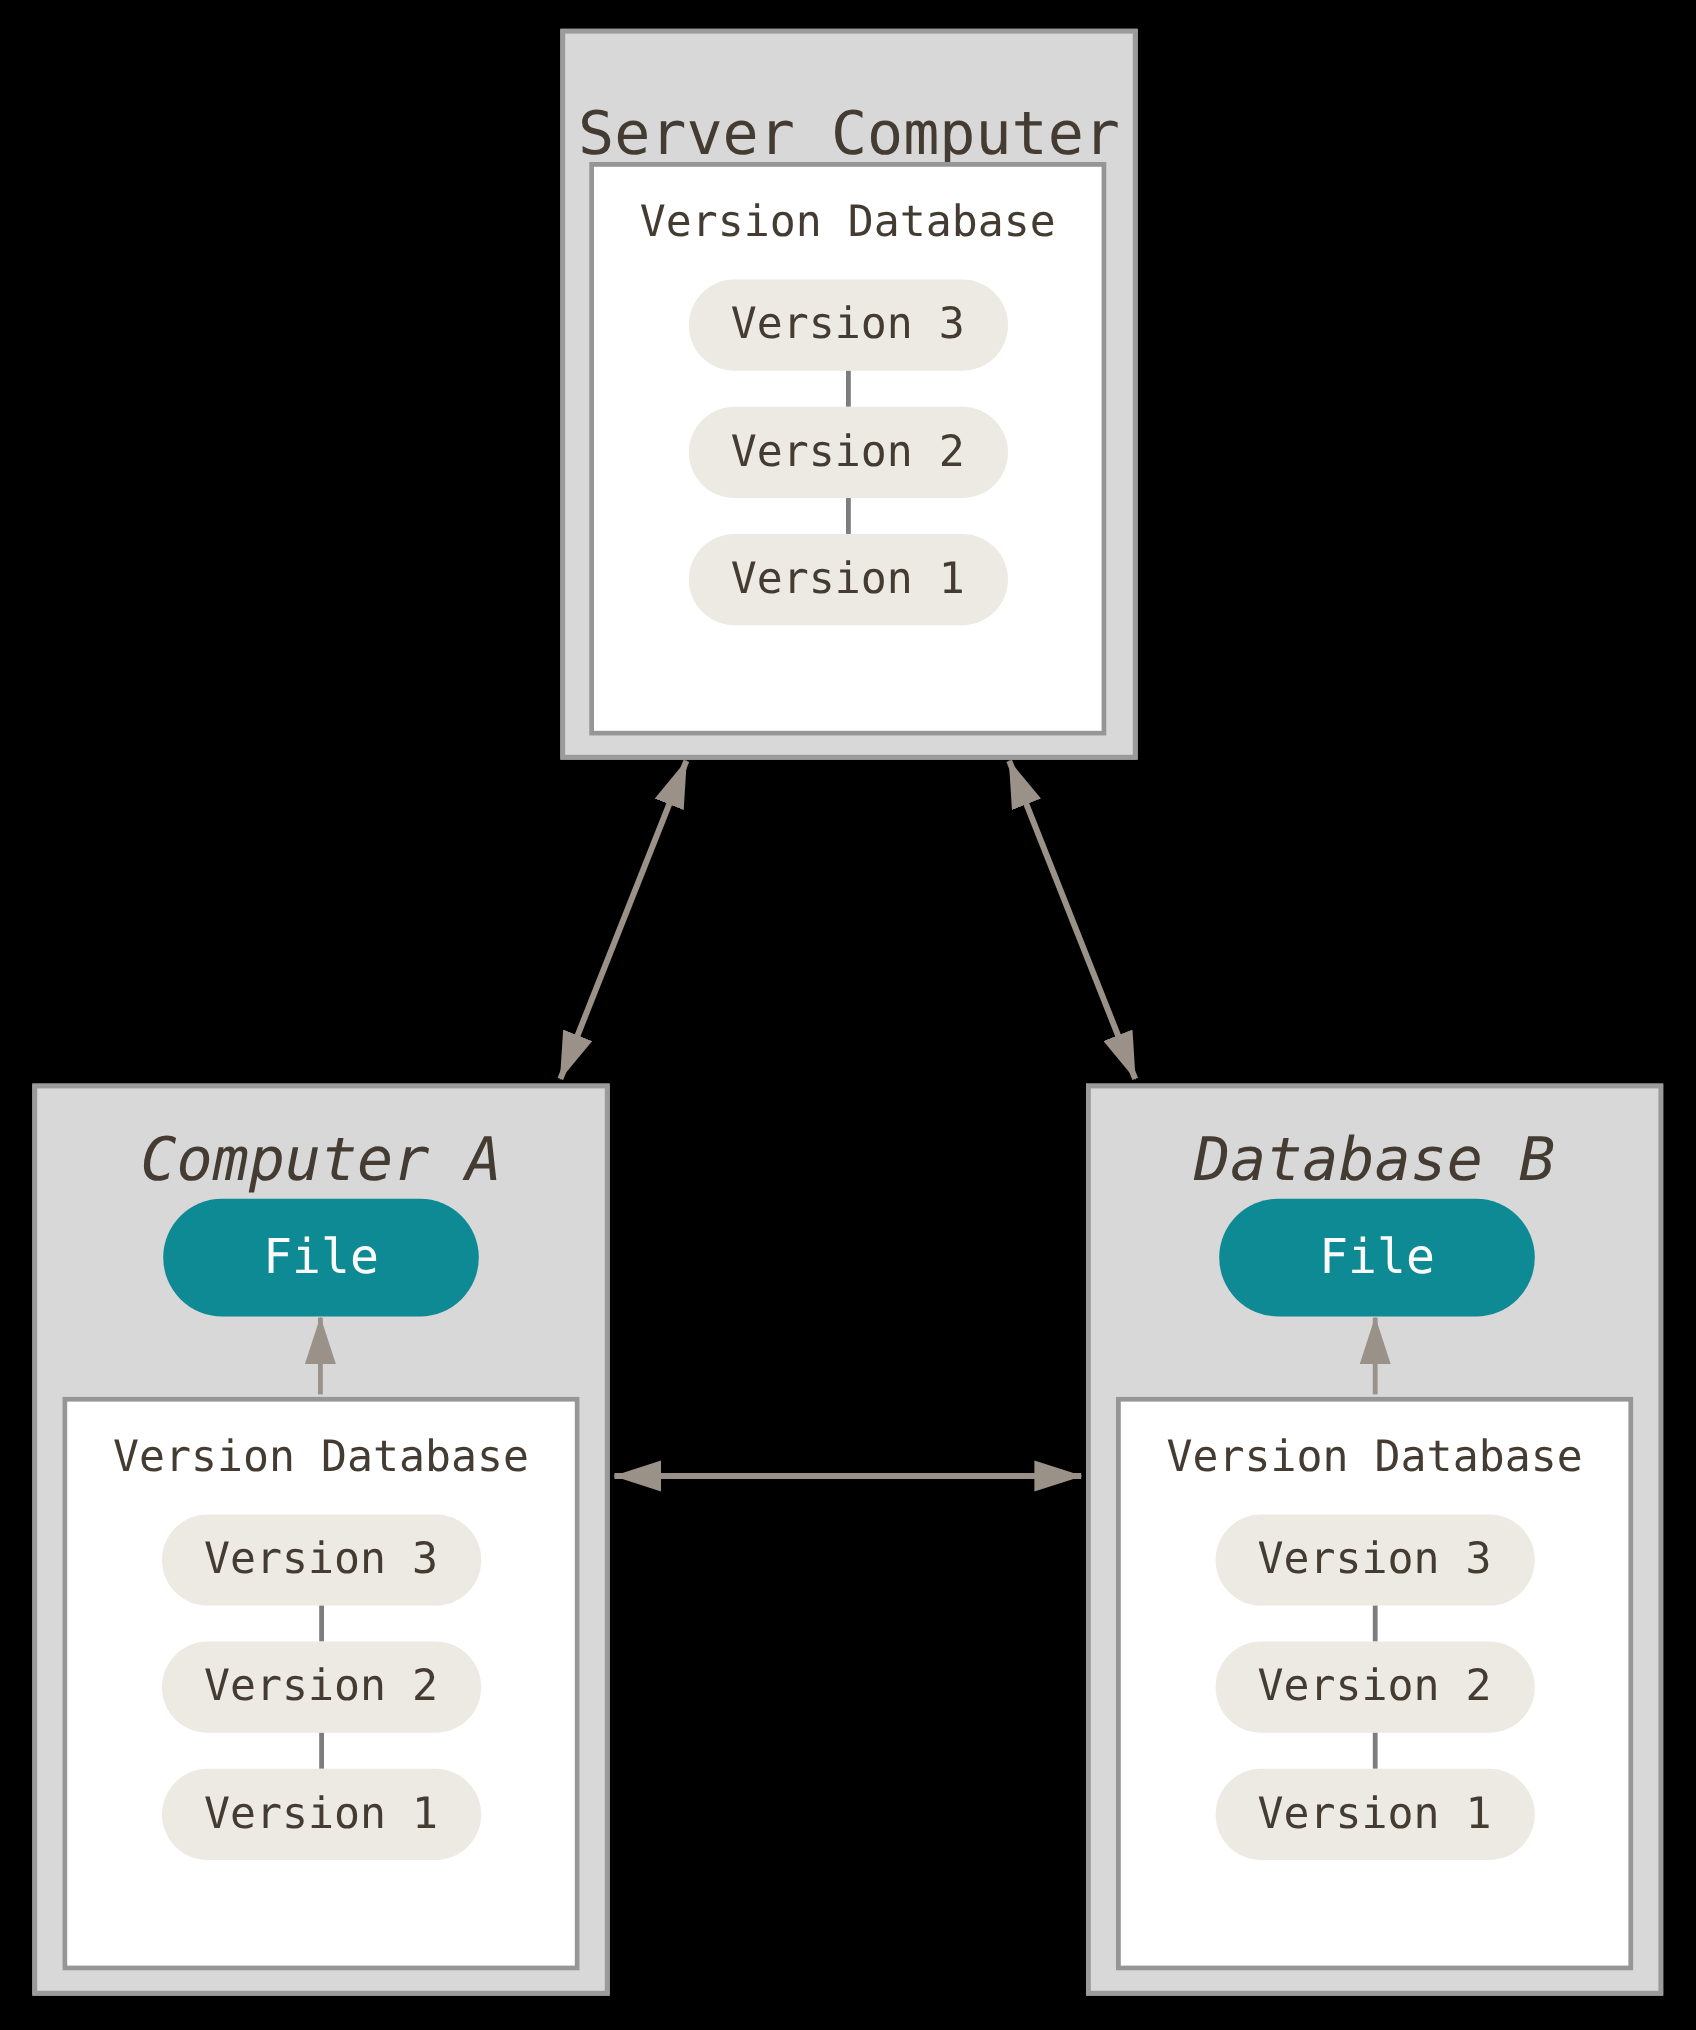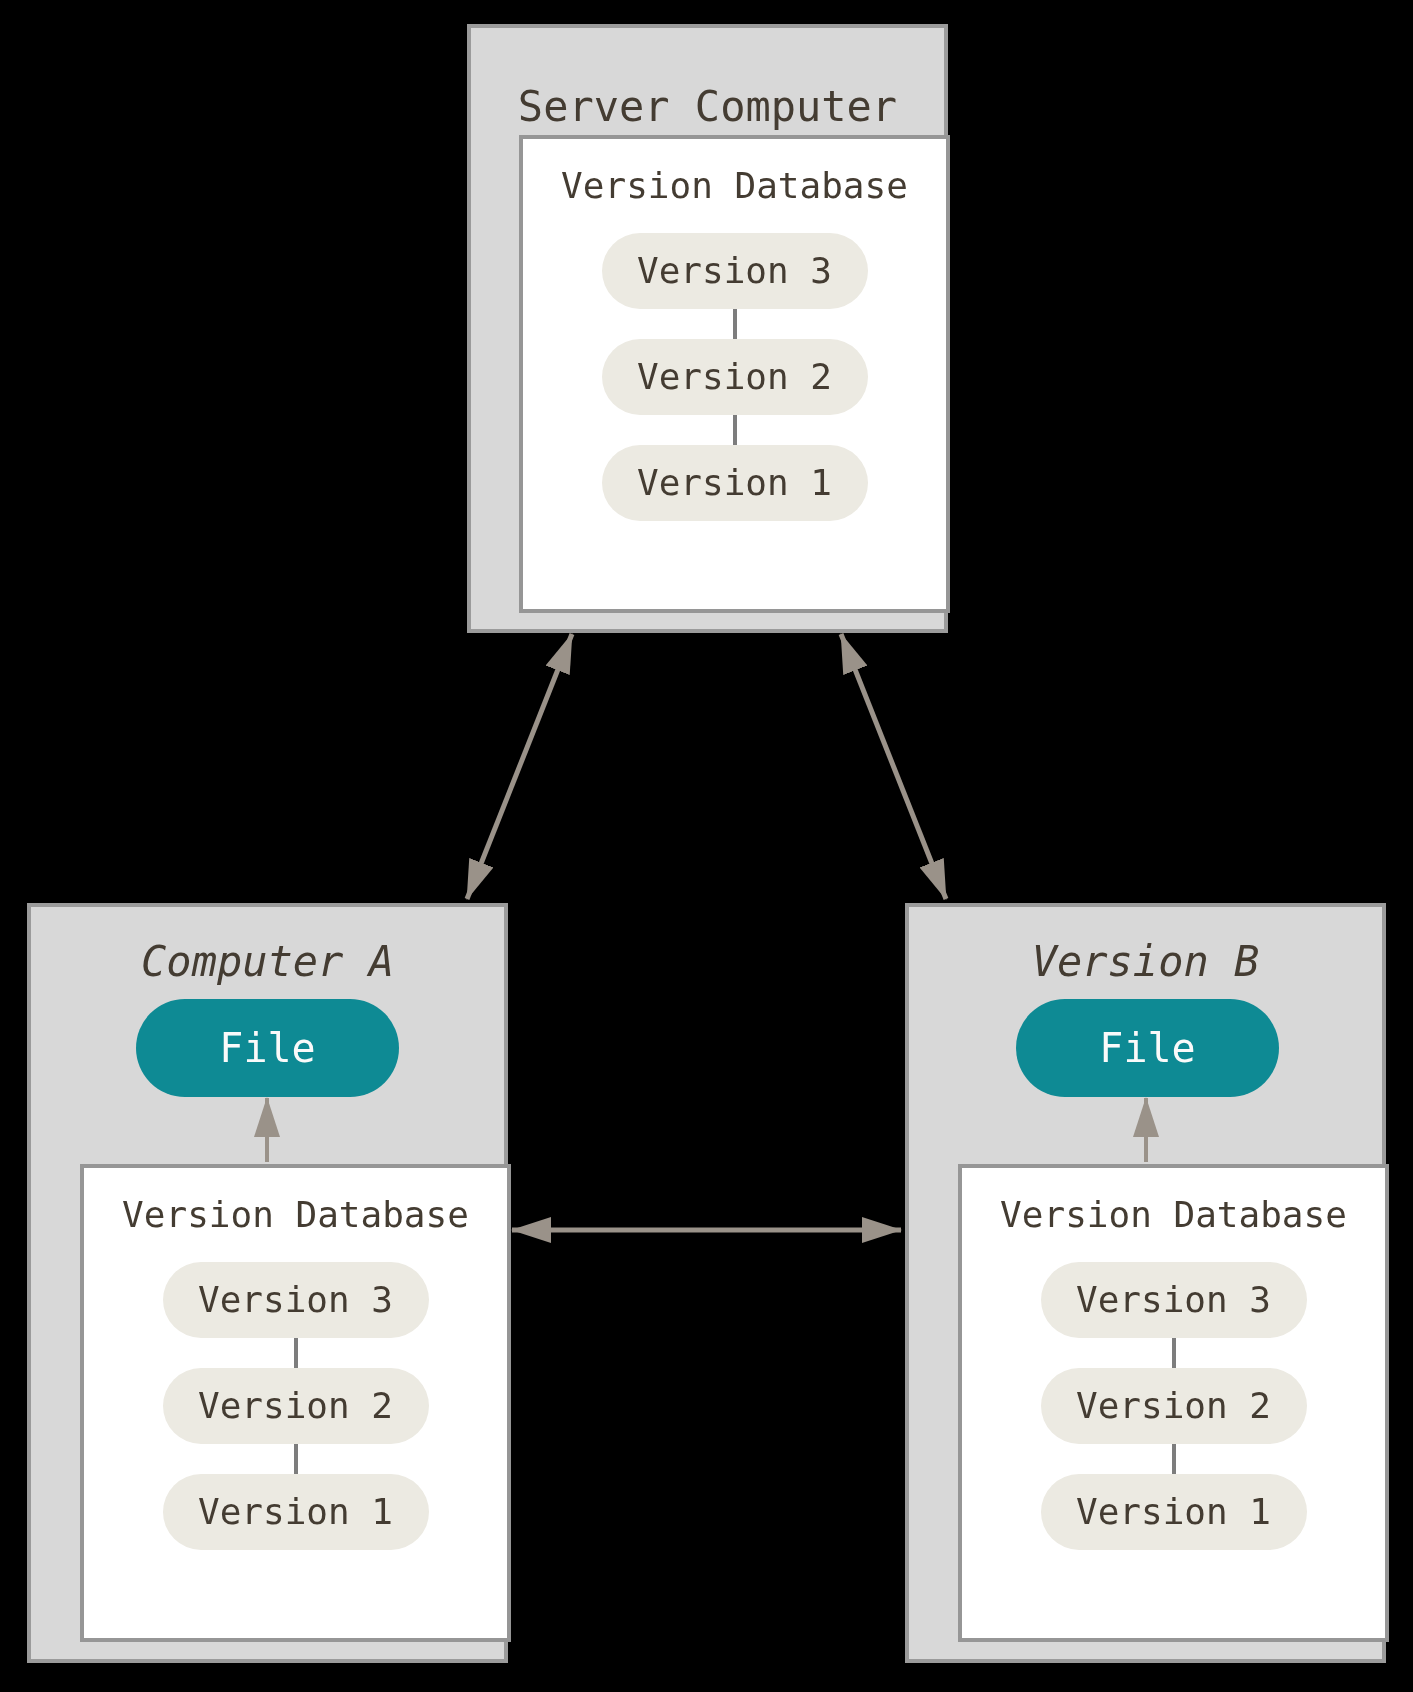--- a/index.html
+++ b/index.html
@@ -13,39 +13,39 @@
     position:relative;width:1413px;height:1692px;background:var(--canvas-bg);
     font-family:"DejaVu Sans Mono","Liberation Mono",monospace;
     color:var(--title-text);overflow:hidden;
   }
   .box{
     position:absolute;background:var(--box-fill);
     border:4px solid var(--box-border);box-sizing:border-box;
   }
   .box-title{
     position:absolute;left:0;width:100%;text-align:center;
-    font-size:42px;line-height:1;white-space:nowrap;
+    font-size:50px;line-height:1;white-space:nowrap;
   }
   .server{left:467px;top:24px;width:481px;height:609px;}
   .server .box-title{top:58px;}
   .comp-a{left:27px;top:903px;width:481px;height:760px;}
   .comp-b{left:905px;top:903px;width:481px;height:760px;}
   .comp-a .box-title,.comp-b .box-title{top:34px;font-style:italic;}
   .file-pill{
     position:absolute;width:263px;height:98px;border-radius:49px;
     background:var(--file-fill);color:var(--file-text);
     display:flex;align-items:center;justify-content:center;
     font-size:40px;line-height:1;
   }
   .comp-a .file-pill{left:105px;top:92px;}
   .comp-b .file-pill{left:107px;top:92px;}
   .db{
     position:absolute;width:431px;height:478px;background:var(--inner-fill);
     border:4px solid var(--inner-border);box-sizing:border-box;
-    display:flex;flex-direction:column;align-items:center;margin-left:28px;
+    display:flex;flex-direction:column;align-items:center;
   }
   .server .db{left:20px;top:107px;}
   .comp-a .db{left:21px;top:257px;}
   .comp-b .db{left:21px;top:257px;}
   .db-title{
     height:94px;display:flex;align-items:center;font-size:36px;
     line-height:1;white-space:nowrap;
   }
   .vpill{
     width:266px;height:76px;border-radius:48px;background:var(--pill-fill);
@@ -81,21 +81,21 @@
       <div class="db-title">Version Database</div>
       <div class="vpill">Version 3</div>
       <div class="vlink"></div>
       <div class="vpill">Version 2</div>
       <div class="vlink"></div>
       <div class="vpill">Version 1</div>
     </div>
   </section>
 
   <section class="box comp-b">
-    <div class="box-title">Version B</div>
+    <div class="box-title">Database B</div>
     <div class="file-pill">File</div>
     <div class="db">
       <div class="db-title">Version Database</div>
       <div class="vpill">Version 3</div>
       <div class="vlink"></div>
       <div class="vpill">Version 2</div>
       <div class="vlink"></div>
       <div class="vpill">Version 1</div>
     </div>
   </section>

